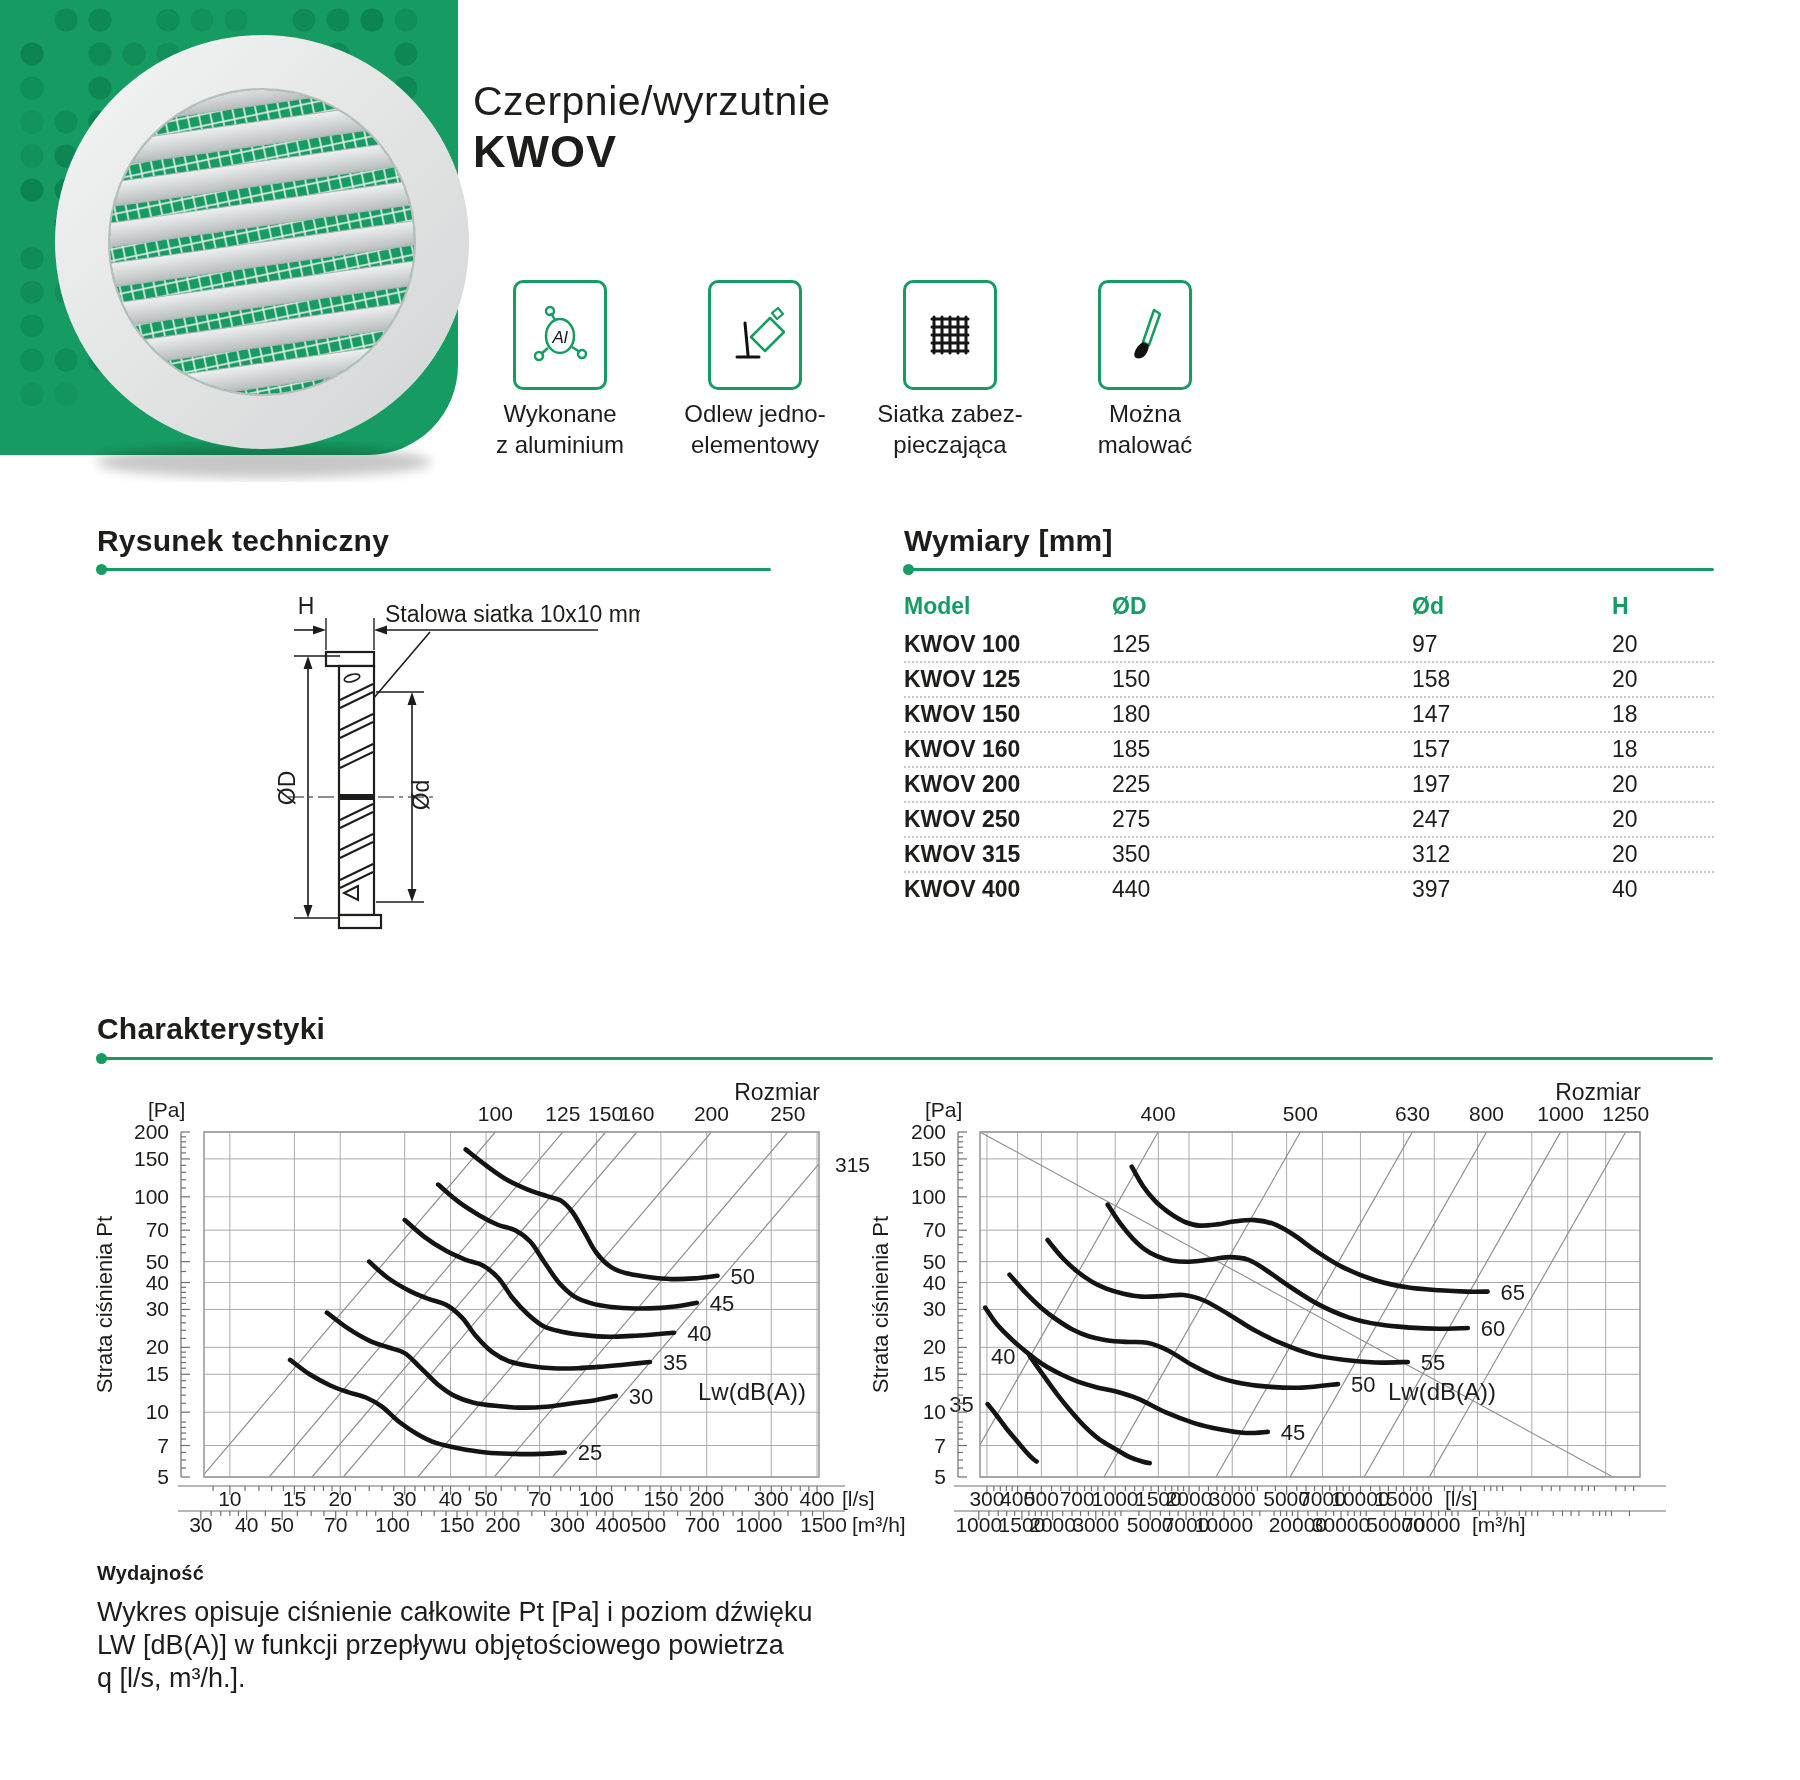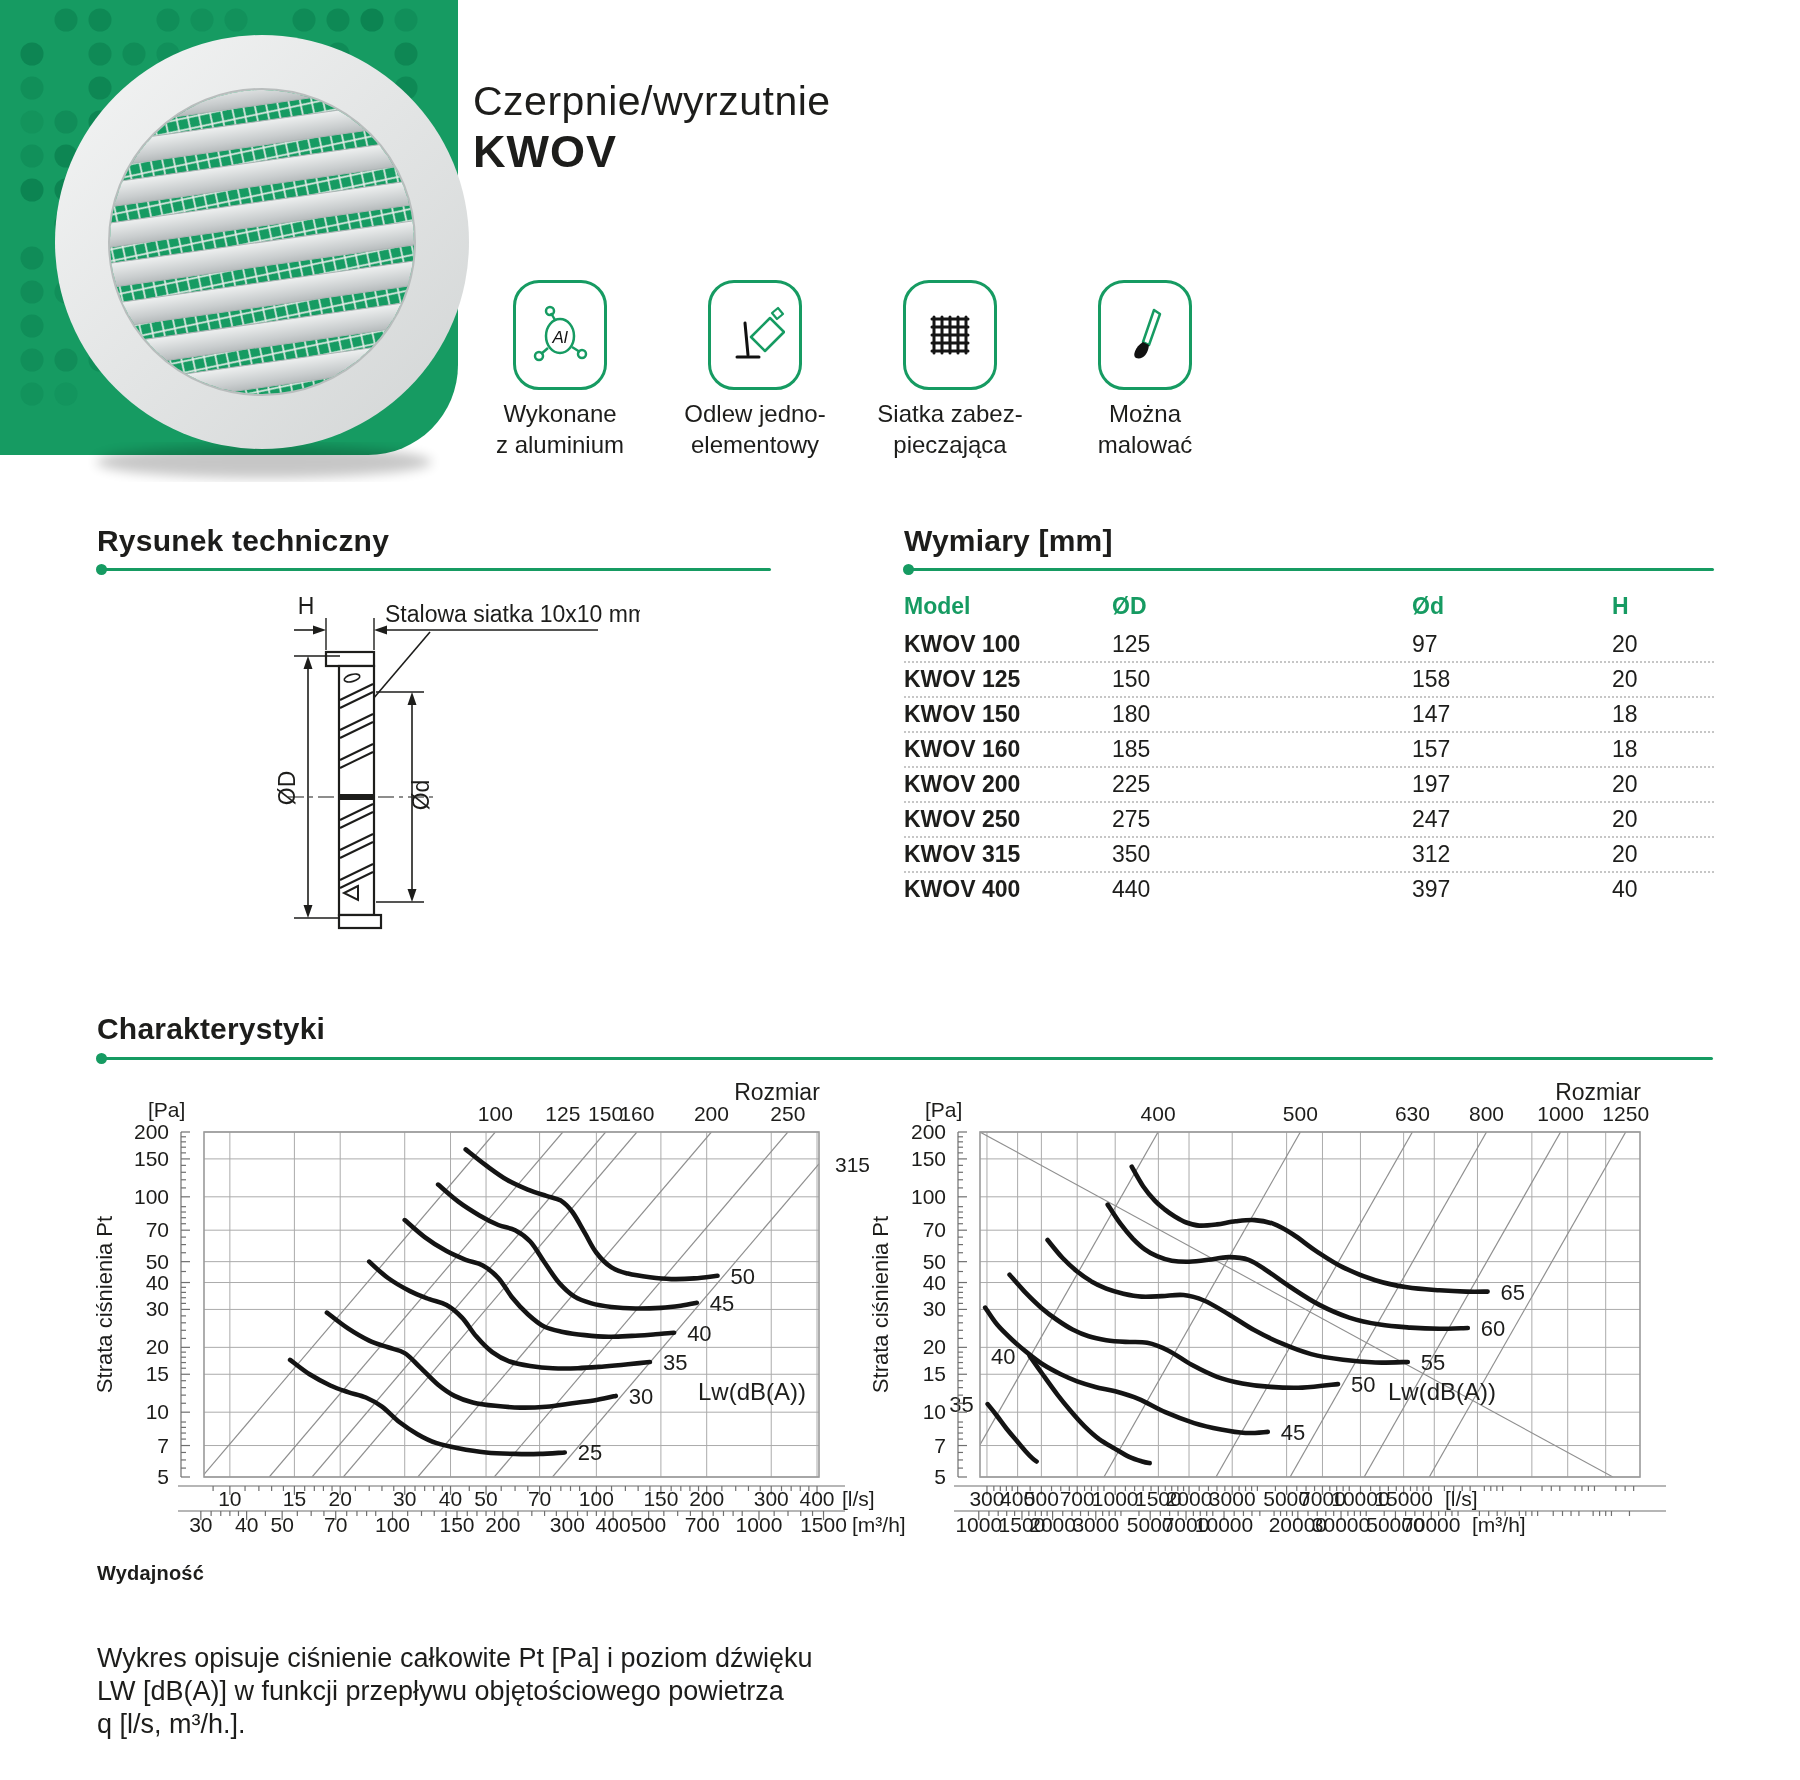--- a/index.html
+++ b/index.html
@@ -9,21 +9,21 @@
   
   .hero{position:absolute;left:0;top:0;width:458px;height:455px;background:#169b62;border-bottom-right-radius:90px;}
   #dots-svg{position:absolute;left:0;top:0;}
   #photo-svg{position:absolute;left:28px;top:10px;}
 
   
   .category{position:absolute;left:473px;top:78px;font-size:41px;font-weight:400;letter-spacing:.5px;}
   .product{position:absolute;left:473px;top:126px;font-size:45px;font-weight:800;letter-spacing:1px;}
 
   .feature{position:absolute;top:280px;width:190px;text-align:center;}
-  .icon-box{width:88px;height:104px;border:3px solid #169b62;border-radius:26px;margin:0 auto;display:flex;align-items:center;justify-content:center;background:#fff;}
+  .icon-box{width:88px;height:104px;border:3px solid #169b62;border-radius:10px;margin:0 auto;display:flex;align-items:center;justify-content:center;background:#fff;}
   .feature-label{margin-top:8px;font-size:24px;line-height:31px;}
 
   
   .sec-h{position:absolute;font-size:30px;font-weight:700;letter-spacing:.2px;}
   .sec-h.small{font-size:20px;}
   .rule{position:absolute;height:3px;background:#169b62;border-radius:2px;}
   .rule::before{content:"";position:absolute;left:-1px;top:-4px;width:11px;height:11px;border-radius:50%;background:#169b62;}
 
   
   .dim-table{position:absolute;left:904px;top:584px;width:810px;}
@@ -31,21 +31,21 @@
   .t-row{display:flex;height:33px;align-items:center;font-size:23px;border-bottom:2px dotted #c6c6c6;}
   .t-row:last-child{border-bottom:none;justify-content:space-between;}
   .tc0{width:208px;}.tc1{width:300px;}.tc2{width:200px;}.tc3{width:102px;}
   .t-row .tc0{font-weight:700;}
 
   #tech-svg{position:absolute;left:240px;top:580px;}
   #charts-svg{position:absolute;left:0;top:0;pointer-events:none;}
   svg{font-family:"Liberation Sans",sans-serif;}
 
   
-  .perf-line{position:absolute;left:97px;font-size:27px;line-height:33px;margin-top:46px;}
+  .perf-line{position:absolute;left:97px;font-size:27px;line-height:33px;}
 </style>
 </head>
 <body>
 
 <div class="page">
 
   <div class="hero">
     <svg id="dots-svg" width="458" height="455">
         <circle cx="66" cy="20" r="11.5" fill="#0b7f4f" opacity="0.62"></circle>
         <circle cx="100" cy="20" r="11.5" fill="#0b7f4f" opacity="0.64"></circle>

